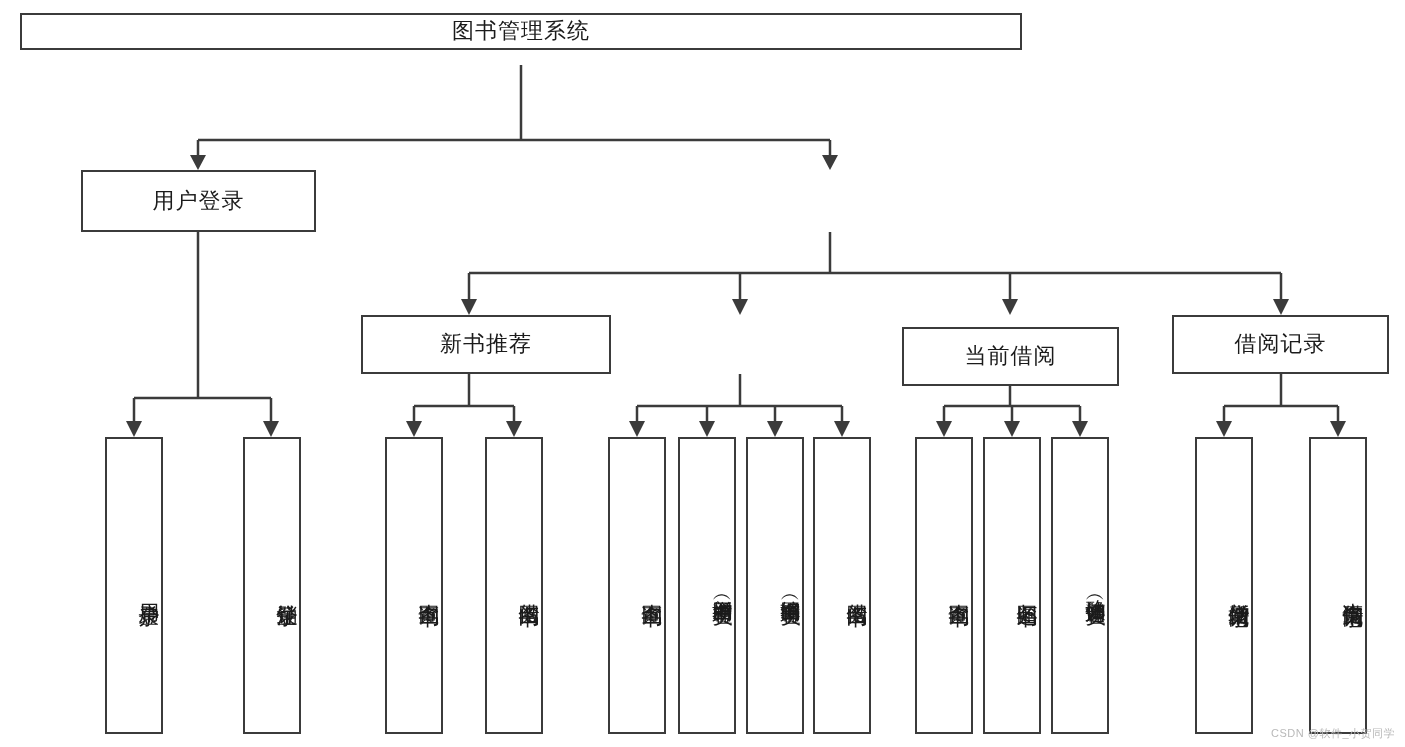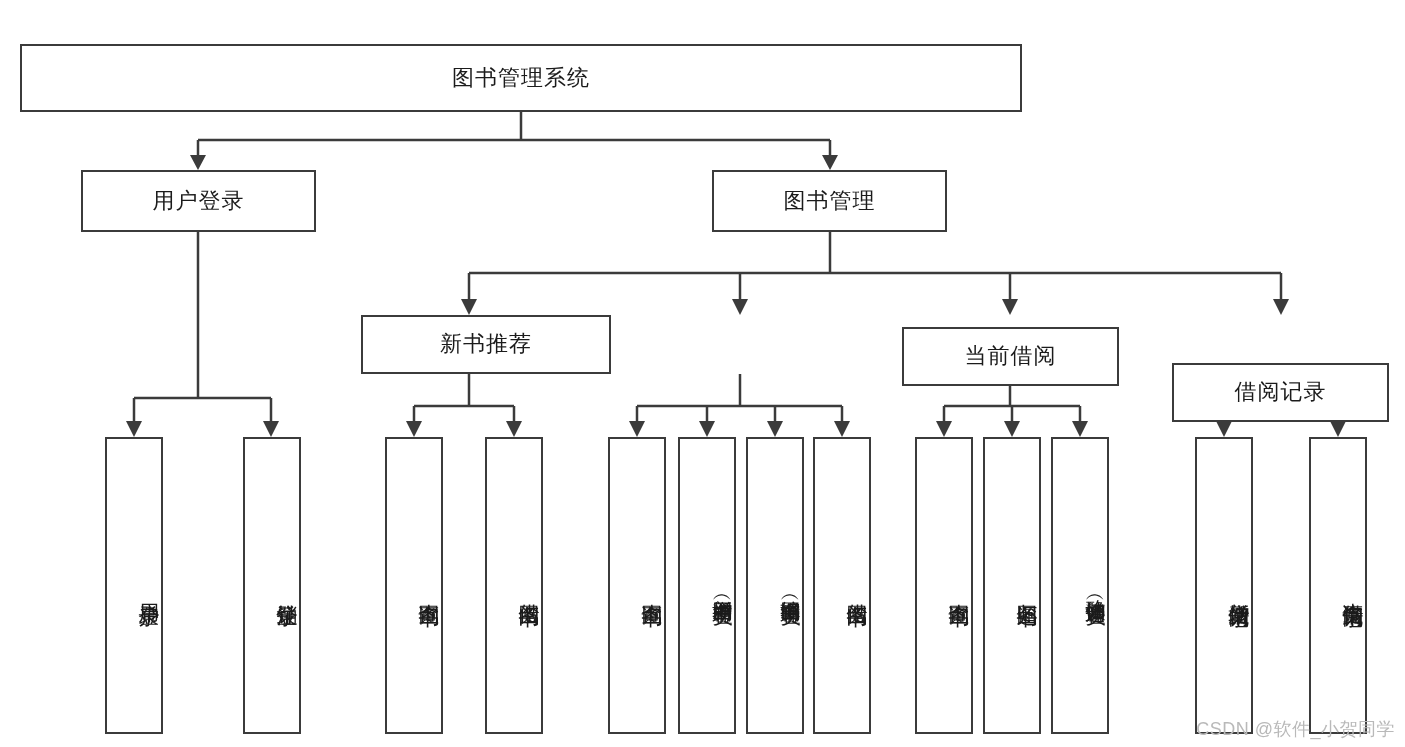--- a/index.html
+++ b/index.html
@@ -39,21 +39,21 @@
     align-items:flex-start;
     justify-content:center;
     padding-top:6px;
     text-align:left;
   }
   .node.v.tight{ font-size:20px; }
   .watermark{
     position:absolute;
     right:10px;
     bottom:6px;
-    font-size:18px;
+    font-size:11px;
     color:#b9b9b9;
     letter-spacing:0.5px;
     z-index:5;
     white-space:nowrap;
   }
   svg.links{
     position:absolute;left:0;top:0;width:1405px;height:747px;
     z-index:1;pointer-events:none;
   }
   svg.links path, svg.links line{
@@ -121,28 +121,27 @@
     <polygon points="1072,421 1088,421 1080,437"></polygon>
 
     <line x1="1281" y1="374" x2="1281" y2="406"></line>
     <line x1="1224" y1="406" x2="1338" y2="406"></line>
     <line x1="1224" y1="406" x2="1224" y2="424"></line>
     <polygon points="1216,421 1232,421 1224,437"></polygon>
     <line x1="1338" y1="406" x2="1338" y2="424"></line>
     <polygon points="1330,421 1346,421 1338,437"></polygon>
   </svg>
 
-  <div class="node h" style="left:20px;top:13px;width:1002px;height:68px;margin-top:31px;">图书管理系统</div>
+  <div class="node h" style="left:20px;top:13px;width:1002px;height:37px;">图书管理系统</div>
 
   <div class="node h" style="left:81px;top:170px;width:235px;height:62px;">用户登录</div>
-  <div class="node h" style="left:712px;top:170px;width:235px;height:62px;">图书管理</div>
 
   <div class="node h" style="left:361px;top:315px;width:250px;height:59px;">新书推荐</div>
   <div class="node h" style="left:902px;top:315px;width:217px;height:59px;margin-top:12px;">当前借阅</div>
-  <div class="node h" style="left:1172px;top:315px;width:217px;height:59px;margin-top:48px;">借阅记录</div>
+  <div class="node h" style="left:1172px;top:315px;width:217px;height:59px;">借阅记录</div>
 
   <div class="node v" style="left:105px;top:437px;width:58px;height:297px;">用户登录</div>
   <div class="node v" style="left:243px;top:437px;width:58px;height:297px;">注销登录</div>
 
   <div class="node v" style="left:385px;top:437px;width:58px;height:297px;">查询图书</div>
   <div class="node v" style="left:485px;top:437px;width:58px;height:297px;">借阅图书</div>
 
   <div class="node v" style="left:608px;top:437px;width:58px;height:297px;">查询图书</div>
   <div class="node v tight" style="left:678px;top:437px;width:58px;height:297px;">新增图书（管理员）</div>
   <div class="node v tight" style="left:746px;top:437px;width:58px;height:297px;">编辑图书（管理员）</div>

